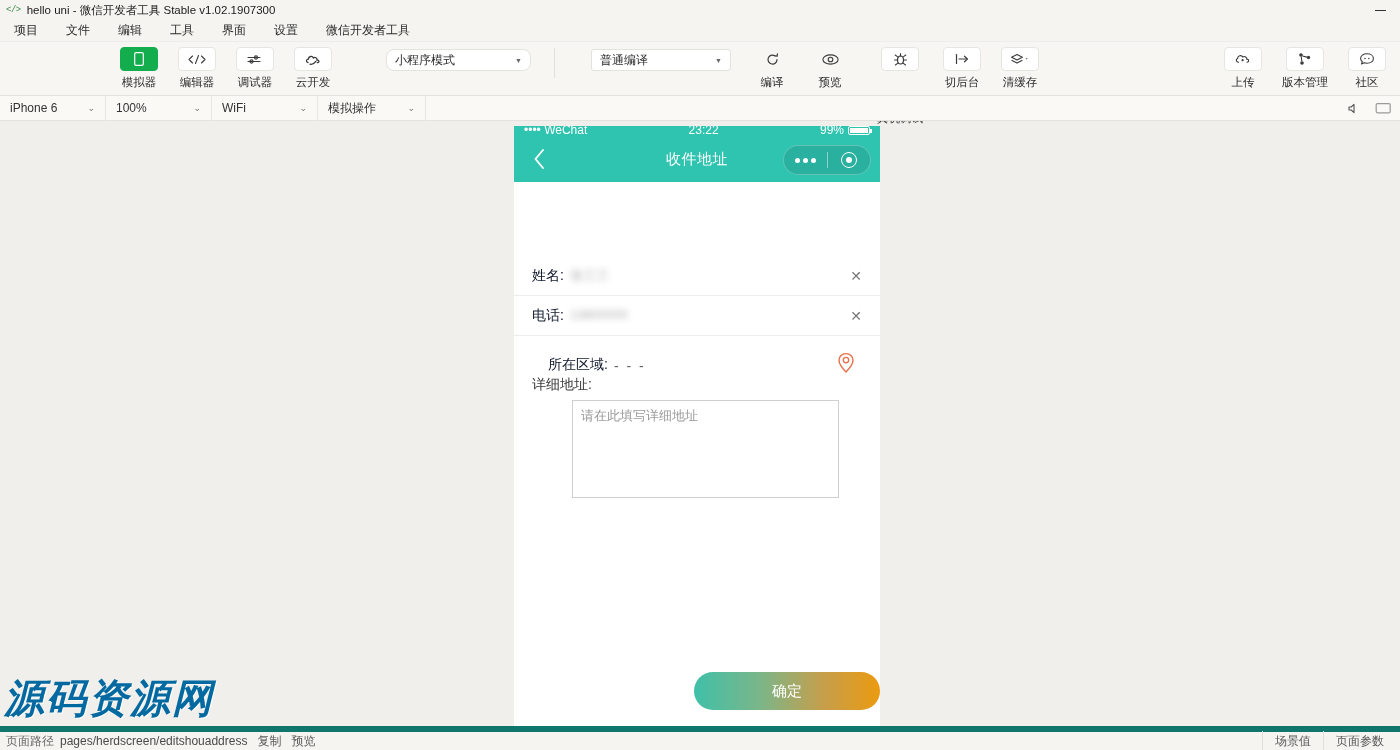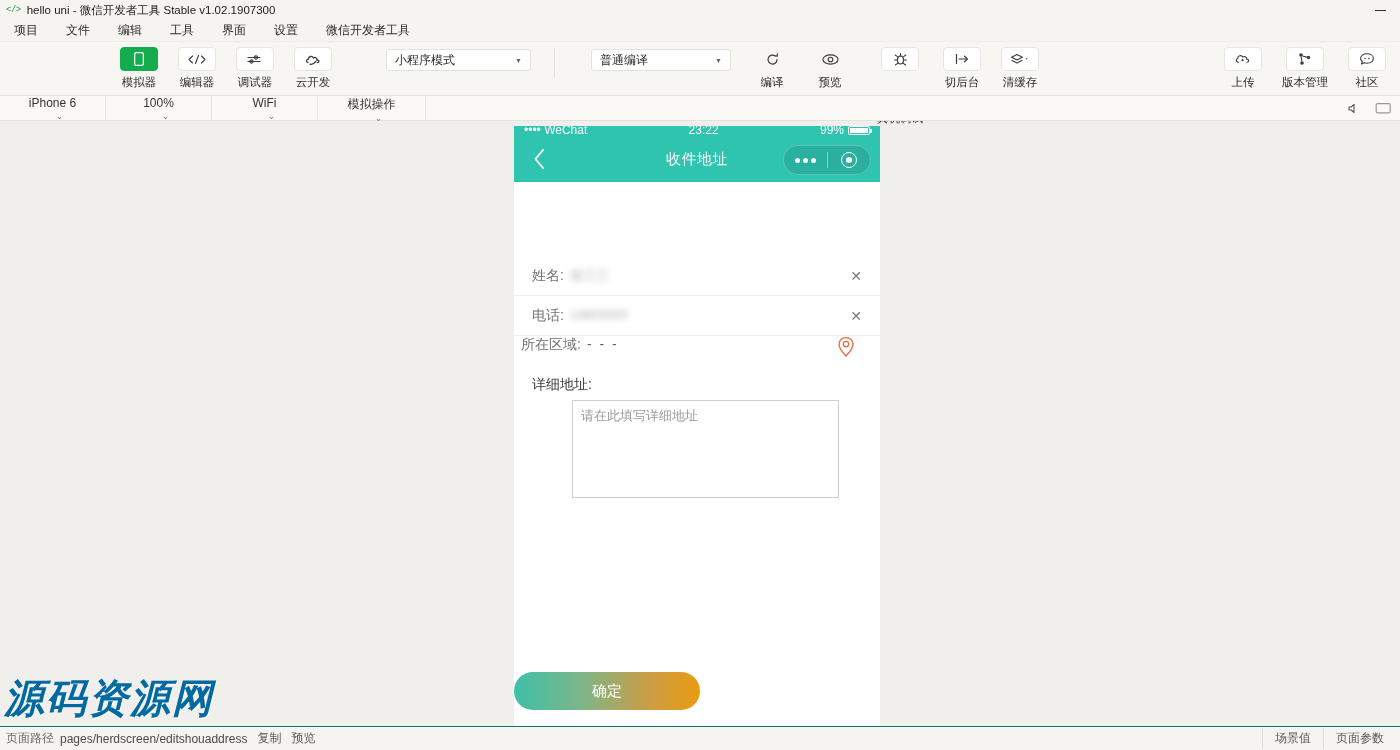--- a/index.html
+++ b/index.html
@@ -72,21 +72,21 @@
 
   
   .devicebar {
     height: 25px; background: #faf9f6;
     display: flex; align-items: center;
     border-bottom: 1px solid #e3e2de; position: relative;
   }
   .dev-sel {
     height: 25px; display: flex; align-items: center;
     justify-content: space-between; padding: 0 10px;
-    font-size: 12px; color: #333; border-right: 1px solid #e7e6e2; flex-direction: column;
+    font-size: 12px; color: #333; border-right: 1px solid #e7e6e2;
   }
   .dev-caret { color: #777; font-size: 9px; margin-left: 14px; }
   .dev-right { position: absolute; right: 8px; display: flex; align-items: center; gap: 14px; }
 
   
   .canvas {
     position: absolute; left: 0; top: 126px; width: 1400px; height: 600px;
     background: #f0efeb;
   }
   .phone {
@@ -131,43 +131,43 @@
   }
   .cap-target span i { width: 6px; height: 6px; border-radius: 50%; background: #fff; display: block; }
 
   .form-top-gap { height: 74px; background: #fff; }
 
   .frow {
     height: 40px; display: flex; align-items: center;
     padding: 0 18px; border-bottom: 1px solid #ededed; background: #fff;
     position: relative;
   }
-  .flabel { font-size: 14px; color: #737373; white-space: nowrap; }
+  .flabel { font-size: 14px; color: #0f172a; white-space: nowrap; }
   .fvalue { flex: 1; margin-left: 4px; font-size: 14px; color: #333; position: relative; height: 20px; }
   .blur-txt {
     position: absolute; left: 2px; top: 1px; color: #6b6b6b; font-size: 13px;
     filter: blur(3.2px); opacity: 0.55; white-space: nowrap;
   }
   .fclear { font-size: 14px; color: #7a7a7a; padding-left: 8px; }
 
   .frow-region {
-    height: 38px; display: flex; align-items: flex-start;
-    padding: 0 7px; background: #fff; position: relative;
+    height: 38px; display: flex; align-items: flex-end;
+    padding: 0 34px; background: #fff; position: relative;
   }
   .region-dash { font-size: 14px; color: #666; margin-left: 6px; letter-spacing: 2px; }
   .pin { position: absolute; right: 24px; display: flex; align-items: center; }
 
   .detail-label { padding: 2px 18px 6px; font-size: 14px; color: #3b3b3b; background: #fff; }
   .ta-wrap { padding: 0 18px 0 58px; background: #fff; }
   .textarea {
     width: 267px; height: 98px; border: 1px solid #cfcfcf; background: #fff;
     padding: 6px 8px; font-size: 13px; color: #9a9a9a;
   }
   .ta-ph { filter: blur(0.35px); }
-  .btn-wrap { background: #fff; display: flex; justify-content: flex-start; padding-top: 24px; }
+  .btn-wrap { background: #fff; display: flex; justify-content: flex-end; padding-top: 24px; }
   .confirm-btn {
     width: 186px; height: 38px; border-radius: 19px;
     background: linear-gradient(90deg, #3fc0a8 0%, #7ab68a 35%, #c79e4a 70%, #eb9b10 100%);
     color: #ffffff; font-size: 15px;
     display: flex; align-items: center; justify-content: center;
   }
 
   
   .wm-main {
     position: absolute; left: 4px; top: 678px;
@@ -184,21 +184,21 @@
   .wm-url {
     position: absolute; left: 62px; top: 732px;
     font-size: 13px; color: #cc2a24; font-weight: bold;
     font-family: "Liberation Serif", serif;
     text-decoration: line-through;
   }
 
   
   .bottombar {
     position: absolute; left: 0; bottom: 0; width: 1400px; height: 24px;
-    background: #f5f4f0; border-top: 1px solid #0f766e;
+    background: #f5f4f0; border-top: 6px solid #0f766e;
     display: flex; align-items: center; padding: 0 6px;
   }
   .bb-label { font-size: 12px; color: #6a6a6a; margin-right: 6px; }
   .bb-path { font-size: 12px; color: #4a4a4a; }
   .bb-link { font-size: 12px; color: #5a5a5a; margin-left: 10px; text-align: right; }
   .bb-right { position: absolute; right: 4px; display: flex; align-items: center; }
   .bb-btn {
     font-size: 12px; color: #5a5a5a; padding: 2px 12px;
     border-left: 1px solid #e0dfdb;
   }
@@ -260,21 +260,21 @@
         <div class="tool-box">
           <svg width="17" height="13" viewBox="0 0 17 13">
               <path d="M3 9.5 C1 9.5 1 6 3.3 6.2 C3.6 3 7.5 2.6 8.4 5 C10 3.6 12.5 5 12 7 C14.5 6.8 14.6 10 12.2 9.6" fill="none" stroke="currentColor" stroke-width="1.3" stroke-linecap="round"></path>
               <path d="M5 11.2 C7 11.8 9.5 10.2 10.8 8.4" fill="none" stroke="currentColor" stroke-width="1.3" stroke-linecap="round"></path>
             </svg>
         </div>
         <div class="tool-label">云开发</div>
       </div>
     </div>
 
-    <div class="select-box" style="width:145px; margin-left:44px; margin-top:7px;">
+    <div class="select-box" style="width:145px; margin-left:44px; margin-top:7px;border-radius:8px;">
       <span>小程序模式</span>
       <span class="sel-caret">▼</span>
     </div>
 
     <div class="vdiv" style="margin-left:23px;"></div>
 
     <div class="select-box" style="width:140px; margin-left:36px; margin-top:7px;">
       <span>普通编译</span>
       <span class="sel-caret">▼</span>
     </div>

